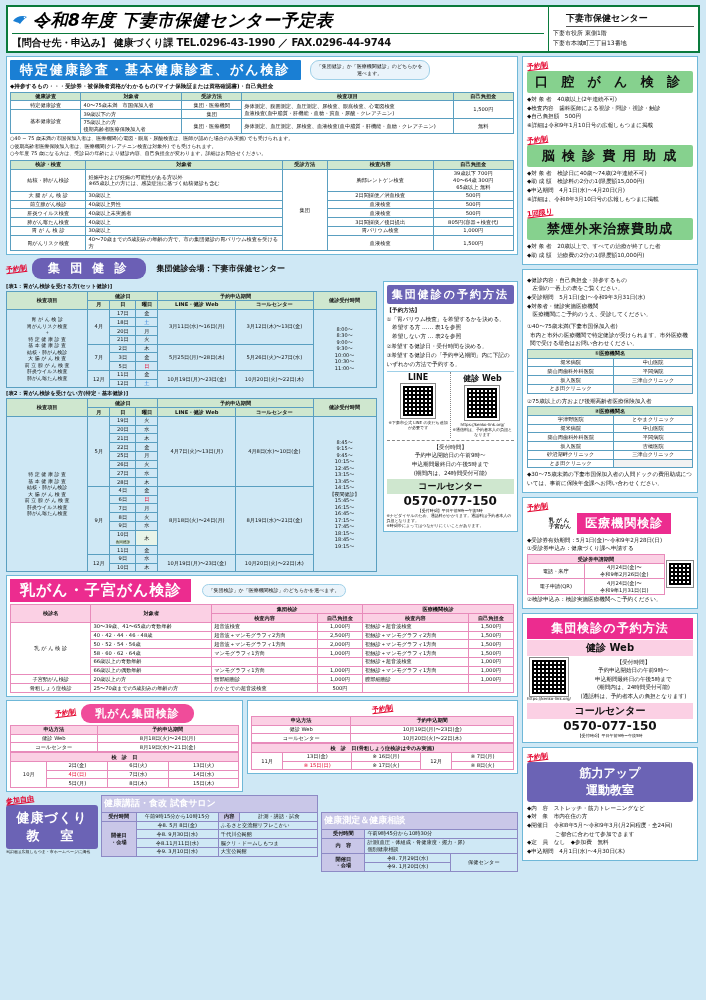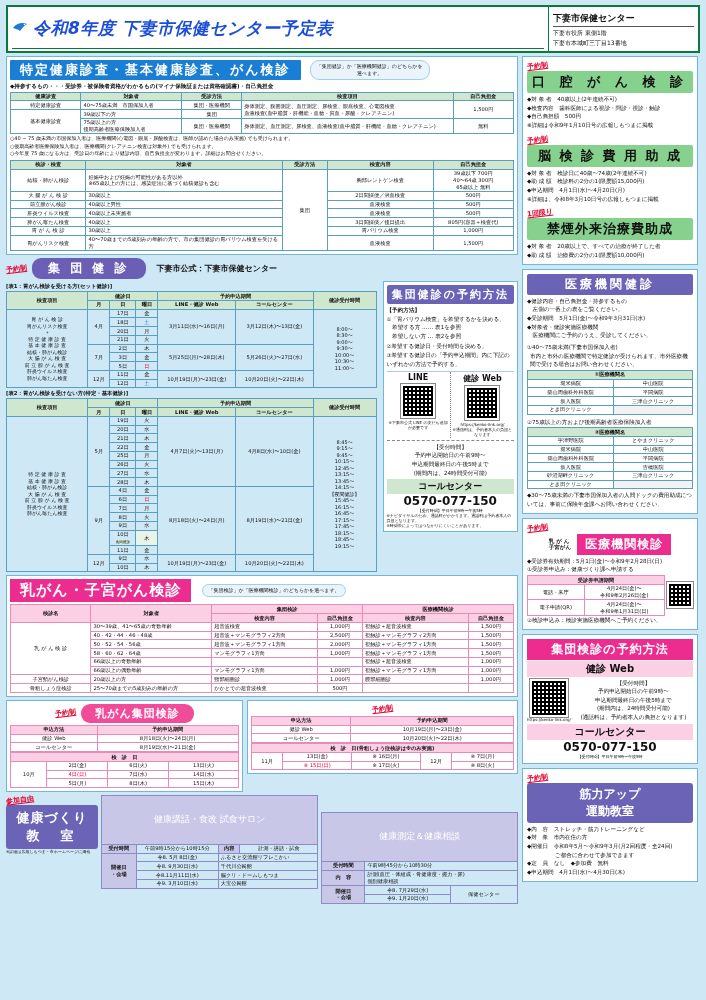--- a/index.html
+++ b/index.html
@@ -16,24 +16,24 @@
 
   
   .hdr {
     border: 2px solid #0a7a3c; background: #fff;
     display: flex; align-items: stretch; height: 48px;
   }
   .hdr-left { flex: 1; display: flex; flex-direction: column; padding: 2px 4px; }
   .hdr-title-row { display: flex; align-items: center; gap: 5px; flex: 1; border-bottom: 1.5px solid #0a7a3c; padding-bottom: 1px;}
   .logo-bird { width: 16px; height: 14px; position: relative; }
   .logo-bird svg { width: 16px; height: 14px; }
-  .hdr-title { font-size: 17px; font-weight: bold; font-style: italic; letter-spacing: 0.5px; color: #1d4ed8; font-family: "DejaVu Sans", sans-serif; }
+  .hdr-title { font-size: 17px; font-weight: bold; font-style: italic; letter-spacing: 0.5px; color: #000000; font-family: "DejaVu Sans", sans-serif; }
   .hdr-sub { font-size: 10px; font-weight: bold; padding-top: 2px; letter-spacing: -0.2px; }
   .hdr-right { width: 150px; border-left: 1.5px solid #0a7a3c; padding: 2px 4px; display:flex; flex-direction:column; justify-content:center; }
-  .hdr-right .o-name { font-size: 9px; font-weight: bold; border-bottom: 1px solid #555; padding-bottom: 1px; }
+  .hdr-right .o-name { font-size: 9px; font-weight: bold; border-bottom: 1px solid #555; padding-bottom: 1px; margin-left: 13px; }
   .hdr-right .o-addr { font-size: 6px; line-height: 1.5; padding-top: 1px; }
 
   .notice-bar {
     background: #0a7a3c; color: #fff; font-size: 7.5px; font-weight: bold;
     padding: 2px 6px; margin-top: 2px;
   }
 
   
   .cols { display: flex; gap: 4px; margin-top: 3px; }
   .col-main { width: 512px; }
@@ -56,30 +56,31 @@
     display:inline-block; padding: 2px 10px; letter-spacing: 1px;
   }
   .tt-pink-round {
     background: #f04c9a; color: #fff; font-weight: bold; font-size: 11px;
     display:inline-block; padding: 2px 14px; border-radius: 9px; letter-spacing: 1px;
   }
   .tt-green {
     background: #86d18e; color: #111; font-weight: bold; font-size: 13px;
     display:block; text-align:center; padding: 2px 4px; letter-spacing: 5px;
     border-radius: 2px;
+    font-family: Liberation Serif, serif;
   }
   .tt-indigo {
     background: #6b63b5; color: #fff; font-weight: bold; font-size: 11px;
     display:block; text-align:center; padding: 2px; letter-spacing: 2px; border-radius: 2px;
   }
   .tt-pinkbar {
     background: #ec2c8f; color:#fff; font-weight:bold; font-size: 10px;
     display:block; text-align:center; padding: 2px; letter-spacing: 1px;
   }
-  .tt-navy { background:#4a4f9e; color:#fff; font-weight:normal; font-size:9px; text-align:center; padding:18px;}
+  .tt-navy { background:#4a4f9e; color:#fff; font-weight:bold; font-size:9px; text-align:left; padding:2px;}
 
   .yoyaku {
     color: #e4002b; font-weight: bold; font-size: 7px;
     transform: rotate(-7deg); display: inline-block;
     text-decoration: underline; text-decoration-color:#e4002b;
   }
 
   
   .bl { font-size: 5.6px; line-height: 1.55; }
 
@@ -130,20 +131,21 @@
     <div class="hdr-left">
       <div class="hdr-title-row">
         <span class="logo-bird">
           <svg viewBox="0 0 32 28">
               <path d="M2 14 C8 4, 22 2, 30 6 C24 10, 20 14, 16 20 C12 16, 6 16, 2 14 Z" fill="#1a7fd4"></path>
               <circle cx="25" cy="7" r="1.6" fill="#fff"></circle>
             </svg>
         </span>
         <span class="hdr-title">令和8年度 下妻市保健センター予定表</span>
       </div>
+      <div class="hdr-sub">【問合せ先・申込み】 健康づくり課  TEL.0296-43-1990 ／ FAX.0296-44-9744</div>
     </div>
     <div class="hdr-right">
       <div class="o-name">下妻市保健センター</div>
       <div class="o-addr">下妻市役所 東側1階</div>
       <div class="o-addr">下妻市本城町三丁目13番地</div>
     </div>
   </div>
 
   <div class="cols">
 
@@ -268,21 +270,21 @@
                 <td style="white-space: pre-line;">1,500円</td>
               </tr>
             </tbody>
         </table>
       </div>
 
       <div style="margin-top:3px;">
         <div class="flexrow" style="align-items:center;">
           <span class="yoyaku">予約制</span>
           <span class="tt-purple" style="margin-left:2px;">集 団 健 診</span>
-          <span style="font-size:8px;font-weight:bold;margin-left:8px;">下妻市公式：下妻市保健センター</span>
+          <span style="font-size:8px;font-weight:bold;margin-left:8px;">集団健診会場：下妻市保健センター</span>
         </div>
 
         <div class="flexrow" style="margin-top:2px;">
 
           <div style="width:372px;">
             <div class="caption">[表1：胃がん検診を受ける方(セット健診)]</div>
             <table class="t-green">
               <colgroup>
                   <col style="width:22%">
                   <col style="width:6%">
@@ -827,21 +829,20 @@
 
         <div style="margin-top:5px;">
           <span class="yoyaku">1回限り</span>
           <div class="tt-green" style="letter-spacing:1px;">禁煙外来治療費助成</div>
           <div class="bl" style="margin-top:2px;">◆対 象 者　20歳以上で、すべての治療が終了した者</div>
           <div class="bl">◆助 成 額　治療費の2分の1(限度額10,000円)</div>
         </div>
       </div>
 
       <div class="sidebox">
-        <div class="tt-indigo" style="font-size:12px;letter-spacing:3px;">医療機関健診</div>
         <div class="bl" style="margin-top:2px;">◆健診内容・自己負担金・持参するもの</div>
         <div class="bl">　左側の一番上の表をご覧ください。</div>
         <div class="bl">◆受診期間　5月1日(金)〜令和9年3月31日(水)</div>
         <div class="bl">◆対象者・健診実施医療機関</div>
         <div class="bl">　医療機関にご予約のうえ、受診してください。</div>
 
         <div class="bl" style="margin-top:3px;">①40〜75歳未満(下妻市国保加入者)</div>
         <div class="bl" style="padding-left:3px;">市内と市外の医療機関で特定健診が受けられます。市外医療機関で受ける場合はお問い合わせください。</div>
         <table class="t-green" style="margin-top:1px;">
           <thead>

